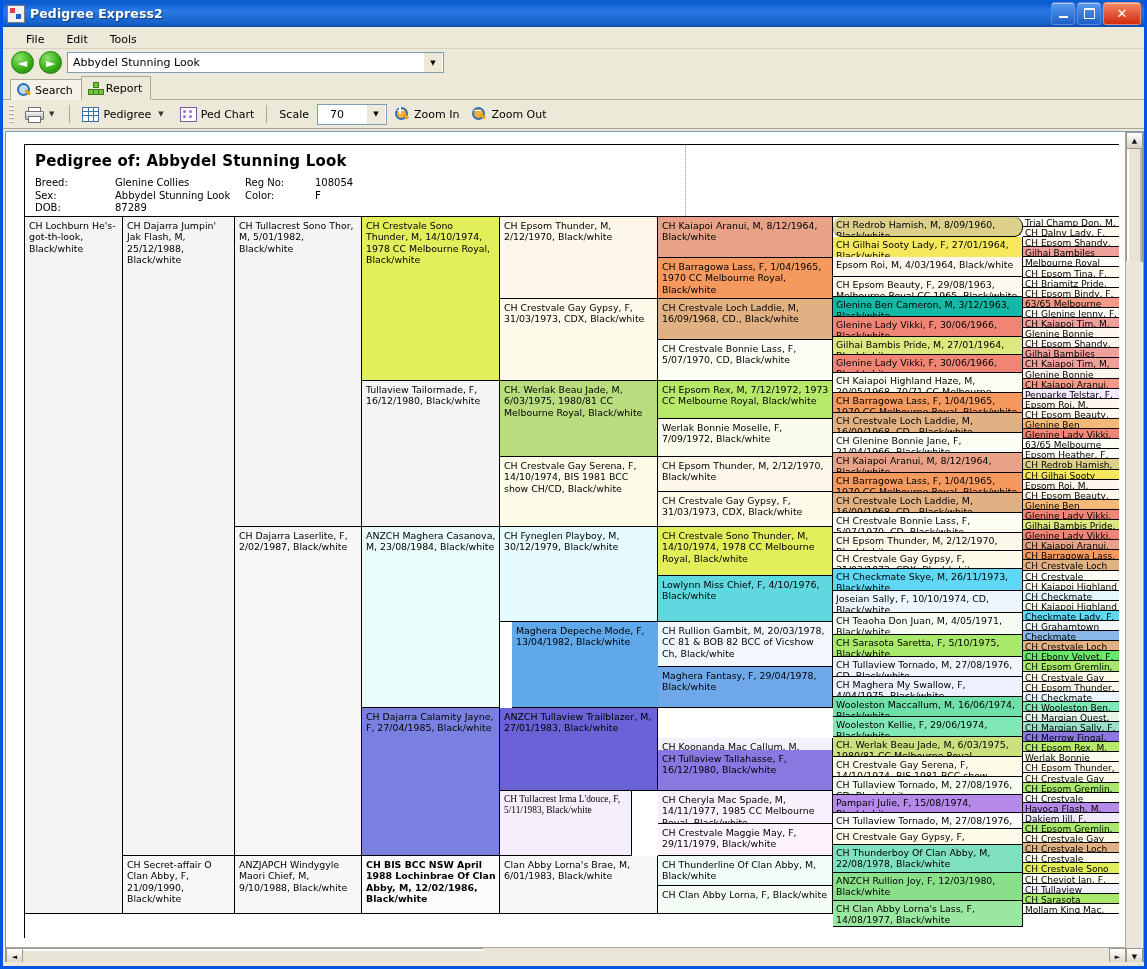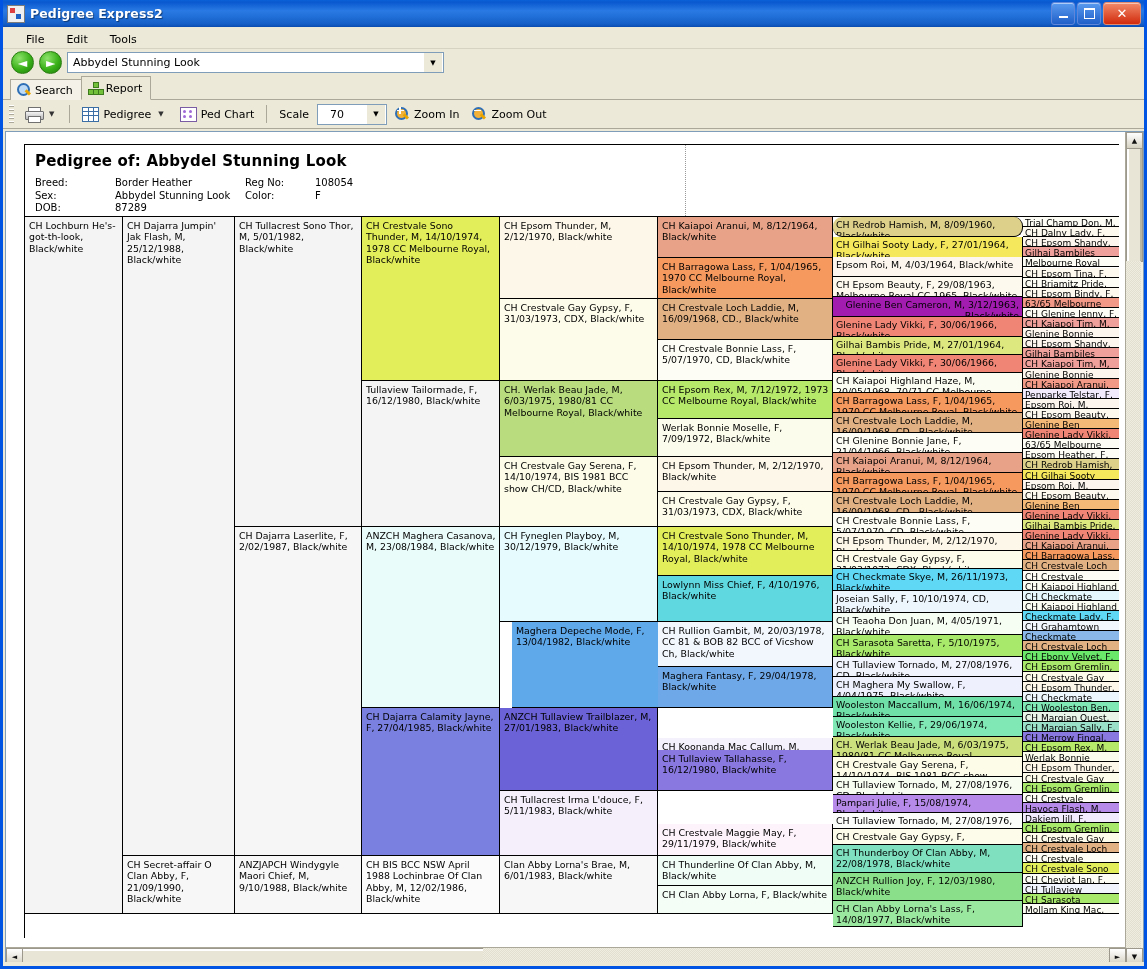--- a/index.html
+++ b/index.html
@@ -387,21 +387,21 @@
   <div class="canvas-wrap">
     <div class="page">
       <div class="page-inner">
 
         <div class="ped-header">
           <div class="header-divider"></div>
           <div class="ped-title">Pedigree of: Abbydel Stunning Look</div>
           <div class="ped-meta">
             <div class="row">
               <span class="lbl">Breed:</span>
-              <span class="val">Border Heather</span>
+              <span class="val">Glenine Collies</span>
               <span class="lbl2">Reg No:</span>
               <span>108054</span>
             </div>
             <div class="row">
               <span class="lbl">Sex:</span>
               <span class="val">Abbydel Stunning Look</span>
               <span class="lbl2">Color:</span>
               <span>F</span>
             </div>
             <div class="row">
@@ -415,52 +415,53 @@
             <div class="cell" style="left: 0px; width: 98px; top: 0px; height: 697px; background: rgb(244, 244, 244);"><span>CH Lochburn He's-got-th-look, Black/white</span></div>
             <div class="cell" style="left: 98px; width: 112px; top: 0px; height: 639px; background: rgb(244, 244, 244);"><span>CH Dajarra Jumpin' Jak Flash, M, 25/12/1988, Black/white</span></div>
             <div class="cell" style="left: 98px; width: 112px; top: 639px; height: 58px; background: rgb(247, 247, 247);"><span>CH Secret-affair O Clan Abby, F, 21/09/1990, Black/white</span></div>
             <div class="cell" style="left: 210px; width: 127px; top: 0px; height: 310px; background: rgb(244, 244, 244);"><span>CH Tullacrest Sono Thor, M, 5/01/1982, Black/white</span></div>
             <div class="cell" style="left: 210px; width: 127px; top: 310px; height: 329px; background: rgb(246, 246, 246);"><span>CH Dajarra Laserlite, F, 2/02/1987, Black/white</span></div>
             <div class="cell" style="left: 210px; width: 127px; top: 639px; height: 58px; background: rgb(247, 247, 247);"><span>ANZJAPCH Windygyle Maori Chief, M, 9/10/1988, Black/white</span></div>
             <div class="cell" style="left: 337px; width: 138px; top: 0px; height: 164px; background: rgb(226, 238, 90);"><span>CH Crestvale Sono Thunder, M, 14/10/1974, 1978 CC Melbourne Royal, Black/white</span></div>
             <div class="cell" style="left: 337px; width: 138px; top: 164px; height: 146px; background: rgb(244, 244, 244);"><span>Tullaview Tailormade, F, 16/12/1980, Black/white</span></div>
             <div class="cell" style="left: 337px; width: 138px; top: 310px; height: 181px; background: rgb(234, 252, 249);"><span>ANZCH Maghera Casanova, M, 23/08/1984, Black/white</span></div>
             <div class="cell" style="left: 337px; width: 138px; top: 491px; height: 148px; background: rgb(122, 128, 223);"><span>CH Dajarra Calamity Jayne, F, 27/04/1985, Black/white</span></div>
-            <div class="cell" style="left: 337px; width: 138px; top: 639px; height: 58px; background: rgb(251, 251, 251);"><span>CH BIS BCC NSW April 1988 Lochinbrae Of Clan Abby, M, 12/02/1986, Black/white</span></div>
+            <div class="cell" style="left: 337px; width: 138px; top: 639px; height: 58px; background: rgb(251, 251, 251); font-weight: bold;"><span>CH BIS BCC NSW April 1988 Lochinbrae Of Clan Abby, M, 12/02/1986, Black/white</span></div>
             <div class="cell" style="left: 475px; width: 158px; top: 0px; height: 82px; background: rgb(253, 247, 233);"><span>CH Epsom Thunder, M, 2/12/1970, Black/white</span></div>
             <div class="cell" style="left: 475px; width: 158px; top: 82px; height: 82px; background: rgb(253, 251, 233);"><span>CH Crestvale Gay Gypsy, F, 31/03/1973, CDX, Black/white</span></div>
             <div class="cell" style="left: 475px; width: 158px; top: 164px; height: 76px; background: rgb(185, 221, 126);"><span>CH. Werlak Beau Jade, M, 6/03/1975, 1980/81 CC Melbourne Royal, Black/white</span></div>
             <div class="cell" style="left: 475px; width: 158px; top: 240px; height: 70px; background: rgb(252, 252, 232);"><span>CH Crestvale Gay Serena, F, 14/10/1974, BIS 1981 BCC show CH/CD, Black/white</span></div>
             <div class="cell" style="left: 475px; width: 158px; top: 310px; height: 95px; background: rgb(229, 251, 253);"><span>CH Fyneglen Playboy, M, 30/12/1979, Black/white</span></div>
             <div class="cell" style="left: 475px; width: 158px; top: 405px; height: 86px; background: rgb(95, 168, 234); margin-left: 12px;"><span>Maghera Depeche Mode, F, 13/04/1982, Black/white</span></div>
             <div class="cell" style="left: 475px; width: 158px; top: 491px; height: 83px; background: rgb(106, 98, 214);"><span>ANZCH Tullaview Trailblazer, M, 27/01/1983, Black/white</span></div>
-            <div class="cell" style="left: 475px; width: 158px; top: 574px; height: 65px; background: rgb(244, 239, 250);"><span>CH Tullacrest Irma L'douce, F, 5/11/1983, Black/white</span></div>
+            <div class="cell" style="left: 475px; width: 132px; top: 574px; height: 65px; background: rgb(244, 239, 250); font-family: Liberation Serif, serif;"><span>CH Tullacrest Irma L'douce, F, 5/11/1983, Black/white</span></div>
             <div class="cell" style="left: 475px; width: 158px; top: 639px; height: 58px; background: rgb(247, 247, 247);"><span>Clan Abby Lorna's Brae, M, 6/01/1983, Black/white</span></div>
             <div class="cell" style="left: 633px; width: 175px; top: 0px; height: 41px; background: rgb(232, 162, 135);"><span>CH Kaiapoi Aranui, M, 8/12/1964, Black/white</span></div>
             <div class="cell" style="left: 633px; width: 175px; top: 41px; height: 41px; background: rgb(245, 153, 95);"><span>CH Barragowa Lass, F, 1/04/1965, 1970 CC Melbourne Royal, Black/white</span></div>
             <div class="cell" style="left: 633px; width: 175px; top: 82px; height: 41px; background: rgb(226, 177, 131);"><span>CH Crestvale Loch Laddie, M, 16/09/1968, CD., Black/white</span></div>
             <div class="cell" style="left: 633px; width: 175px; top: 123px; height: 41px; background: rgb(253, 253, 245);"><span>CH Crestvale Bonnie Lass, F, 5/07/1970, CD, Black/white</span></div>
             <div class="cell" style="left: 633px; width: 175px; top: 164px; height: 38px; background: rgb(182, 232, 106);"><span>CH Epsom Rex, M, 7/12/1972, 1973 CC Melbourne Royal, Black/white</span></div>
             <div class="cell" style="left: 633px; width: 175px; top: 202px; height: 38px; background: rgb(252, 252, 236);"><span>Werlak Bonnie Moselle, F, 7/09/1972, Black/white</span></div>
             <div class="cell" style="left: 633px; width: 175px; top: 240px; height: 35px; background: rgb(253, 247, 233);"><span>CH Epsom Thunder, M, 2/12/1970, Black/white</span></div>
             <div class="cell" style="left: 633px; width: 175px; top: 275px; height: 35px; background: rgb(253, 251, 233);"><span>CH Crestvale Gay Gypsy, F, 31/03/1973, CDX, Black/white</span></div>
             <div class="cell" style="left: 633px; width: 175px; top: 310px; height: 49px; background: rgb(226, 238, 90);"><span>CH Crestvale Sono Thunder, M, 14/10/1974, 1978 CC Melbourne Royal, Black/white</span></div>
             <div class="cell" style="left: 633px; width: 175px; top: 359px; height: 46px; background: rgb(95, 216, 224);"><span>Lowlynn Miss Chief, F, 4/10/1976, Black/white</span></div>
             <div class="cell" style="left: 633px; width: 175px; top: 405px; height: 45px; background: rgb(242, 247, 253);"><span>CH Rullion Gambit, M, 20/03/1978, CC 81 &amp; BOB 82 BCC of Vicshow Ch, Black/white</span></div>
             <div class="cell" style="left: 633px; width: 175px; top: 450px; height: 41px; background: rgb(111, 168, 232);"><span>Maghera Fantasy, F, 29/04/1978, Black/white</span></div>
             <div class="cell" style="left: 633px; width: 175px; top: 491px; height: 42px; background: rgb(245, 241, 252); margin-top: 30px;"><span>CH Koonanda Mac Callum, M, 17/07/1976, Black/white</span></div>
             <div class="cell" style="left: 633px; width: 175px; top: 533px; height: 41px; background: rgb(136, 120, 224);"><span>CH Tullaview Tallahasse, F, 16/12/1980, Black/white</span></div>
+            <div class="cell" style="left: 633px; width: 175px; top: 574px; height: 33px; background: rgb(247, 241, 251);"><span>CH Cheryla Mac Spade, M, 14/11/1977, 1985 CC Melbourne Royal, Black/white</span></div>
             <div class="cell" style="left: 633px; width: 175px; top: 607px; height: 32px; background: rgb(253, 243, 251);"><span>CH Crestvale Maggie May, F, 29/11/1979, Black/white</span></div>
             <div class="cell" style="left: 633px; width: 175px; top: 639px; height: 30px; background: rgb(240, 253, 247);"><span>CH Thunderline Of Clan Abby, M, Black/white</span></div>
             <div class="cell" style="left: 633px; width: 175px; top: 669px; height: 28px; background: rgb(245, 253, 247);"><span>CH Clan Abby Lorna, F, Black/white</span></div>
             <div class="cell g7" style="left: 808px; width: 190px; top: 0px; height: 20px; background: rgb(221, 208, 138); border-radius: 9px;"><span>CH Redrob Hamish, M, 8/09/1960, Black/white</span></div>
             <div class="cell g7" style="left: 808px; width: 190px; top: 20px; height: 36px; background: rgb(245, 232, 92);"><span>CH Gilhai Sooty Lady, F, 27/01/1964, Black/white</span></div>
             <div class="cell g7" style="left: 808px; width: 190px; top: 40px; height: 20px; background: rgb(253, 246, 238);"><span>Epsom Roi, M, 4/03/1964, Black/white</span></div>
             <div class="cell g7" style="left: 808px; width: 190px; top: 60px; height: 20px; background: rgb(253, 249, 238);"><span>CH Epsom Beauty, F, 29/08/1963, Melbourne Royal CC 1965, Black/white</span></div>
-            <div class="cell g7" style="left: 808px; width: 190px; top: 80px; height: 20px; background: #a21caf; text-align: right;"><span>Glenine Ben Cameron, M, 3/12/1963, Black/white</span></div>
+            <div class="cell g7" style="left: 808px; width: 190px; top: 80px; height: 20px; background: #14b8a6;"><span>Glenine Ben Cameron, M, 3/12/1963, Black/white</span></div>
             <div class="cell g7" style="left: 808px; width: 190px; top: 100px; height: 20px; background: rgb(240, 133, 117);"><span>Glenine Lady Vikki, F, 30/06/1966, Black/white</span></div>
             <div class="cell g7" style="left: 808px; width: 190px; top: 120px; height: 18px; background: rgb(221, 232, 126);"><span>Gilhai Bambis Pride, M, 27/01/1964, Black/white</span></div>
             <div class="cell g7" style="left: 808px; width: 190px; top: 138px; height: 18px; background: rgb(240, 133, 117);"><span>Glenine Lady Vikki, F, 30/06/1966, Black/white</span></div>
             <div class="cell g7" style="left: 808px; width: 190px; top: 156px; height: 20px; background: rgb(251, 253, 242);"><span>CH Kaiapoi Highland Haze, M, 20/05/1968, 70/71 CC Melbourne Royal, Black/white</span></div>
             <div class="cell g7" style="left: 808px; width: 190px; top: 176px; height: 20px; background: rgb(245, 153, 95);"><span>CH Barragowa Lass, F, 1/04/1965, 1970 CC Melbourne Royal, Black/white</span></div>
             <div class="cell g7" style="left: 808px; width: 190px; top: 196px; height: 20px; background: rgb(226, 177, 131);"><span>CH Crestvale Loch Laddie, M, 16/09/1968, CD., Black/white</span></div>
             <div class="cell g7" style="left: 808px; width: 190px; top: 216px; height: 20px; background: rgb(253, 253, 245);"><span>CH Glenine Bonnie Jane, F, 21/04/1966, Black/white</span></div>
             <div class="cell g7" style="left: 808px; width: 190px; top: 236px; height: 20px; background: rgb(232, 162, 135);"><span>CH Kaiapoi Aranui, M, 8/12/1964, Black/white</span></div>
             <div class="cell g7" style="left: 808px; width: 190px; top: 256px; height: 20px; background: rgb(245, 153, 95);"><span>CH Barragowa Lass, F, 1/04/1965, 1970 CC Melbourne Royal, Black/white</span></div>
             <div class="cell g7" style="left: 808px; width: 190px; top: 276px; height: 20px; background: rgb(226, 177, 131);"><span>CH Crestvale Loch Laddie, M, 16/09/1968, CD., Black/white</span></div>

